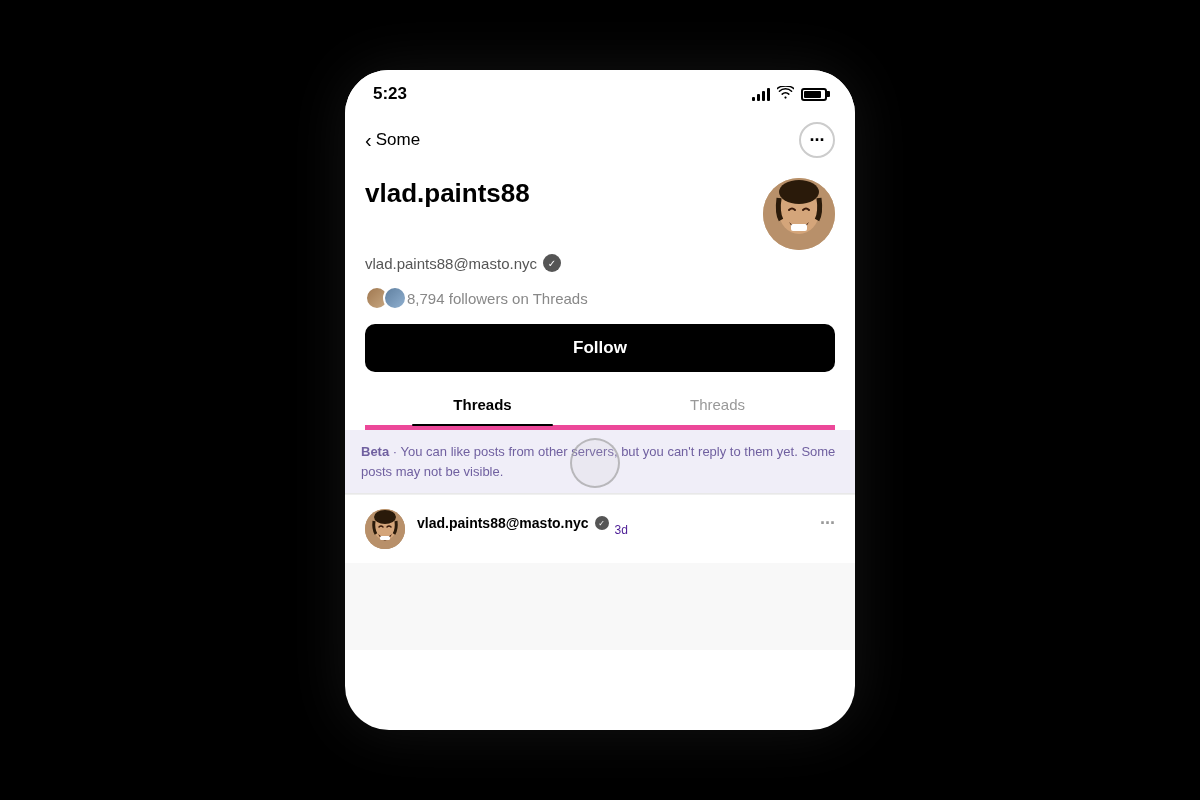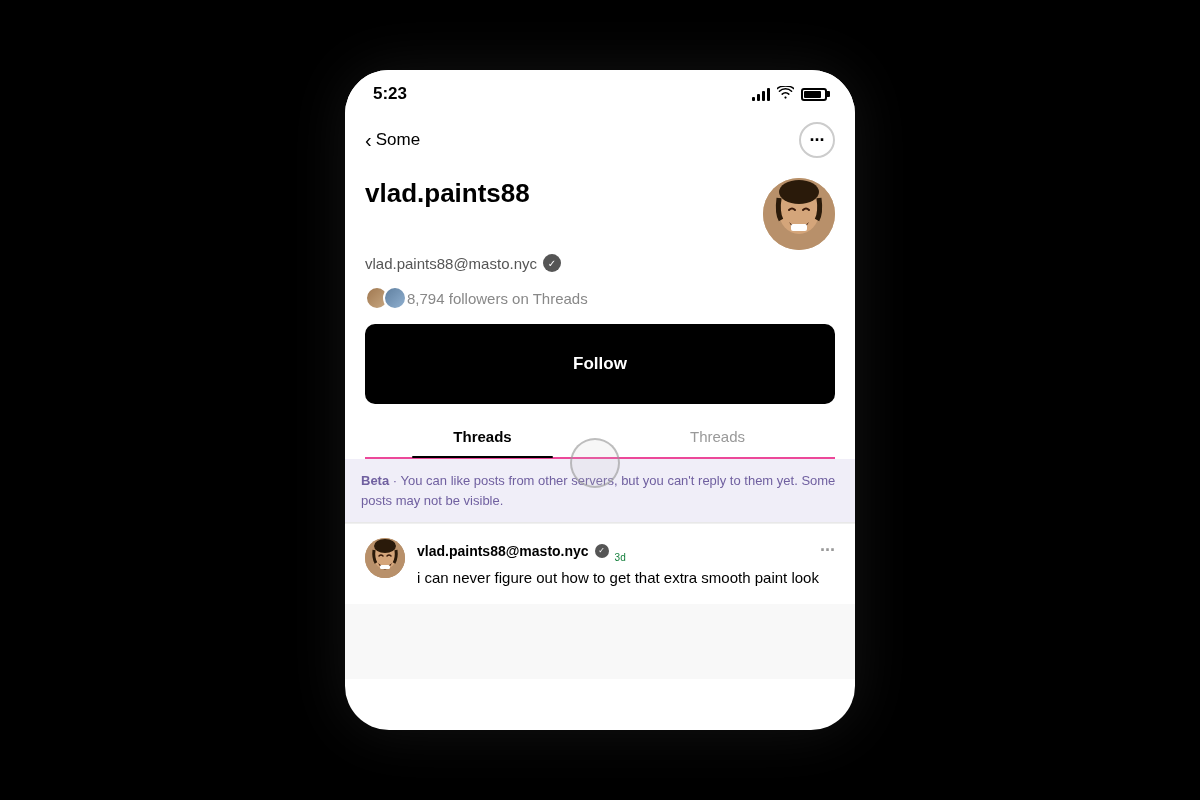--- a/index.html
+++ b/index.html
@@ -224,31 +224,31 @@
       color: #888;
     }
 
     
     .follow-button {
       width: 100%;
       background: #000;
       color: #fff;
       border: none;
       border-radius: 10px;
-      padding: 30px;
+      padding: 14px;
       font-size: 17px;
       font-weight: 600;
       cursor: pointer;
       margin-bottom: 12px;
     }
 
     
     .tabs-row {
       display: flex;
-      border-bottom: 2px solid #ec4899;
+      border-bottom: 5px solid #ec4899;
       background: #fff;
       justify-content: center;
     }
 
     .tab {
       flex: 1;
       text-align: center;
       padding: 12px 0;
       font-size: 15px;
       cursor: pointer;
@@ -348,22 +348,22 @@
       background: #555;
       border-radius: 50%;
       display: flex;
       align-items: center;
       justify-content: center;
       font-size: 8px;
       color: #fff;
     }
 
     .post-time {
-      font-size: 10px;
-      color: #15803d;
+      font-size: 12px;
+      color: #4c1d95;
       margin-top: 14px;
     }
 
     .post-more {
       font-size: 18px;
       color: #999;
       font-weight: 700;
       letter-spacing: -1px;
     }
 
@@ -502,21 +502,20 @@
       </div>
       <div class="post-content">
         <div class="post-header">
           <div class="post-user">
             <span class="post-username">vlad.paints88@masto.nyc</span>
             <div class="post-verified">✓</div>
             <span class="post-time">3d</span>
           </div>
           <span class="post-more">···</span>
         </div>
-        <p class="post-text">i can never figure out how to get that extra smooth paint look</p>
       </div>
     </div>
 
   </div>
 
   <div class="touch-indicator"></div>
 
 </div>
 
 </body></html>

